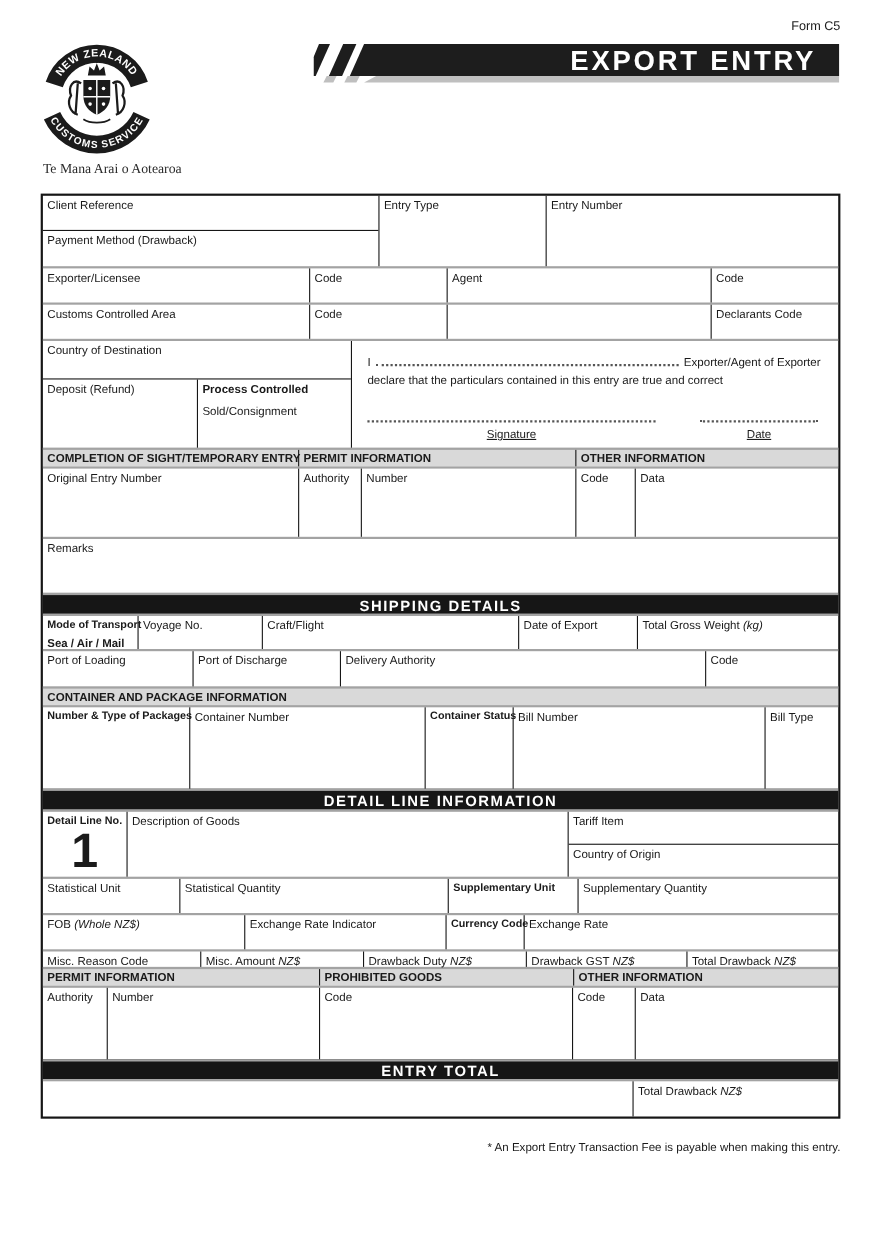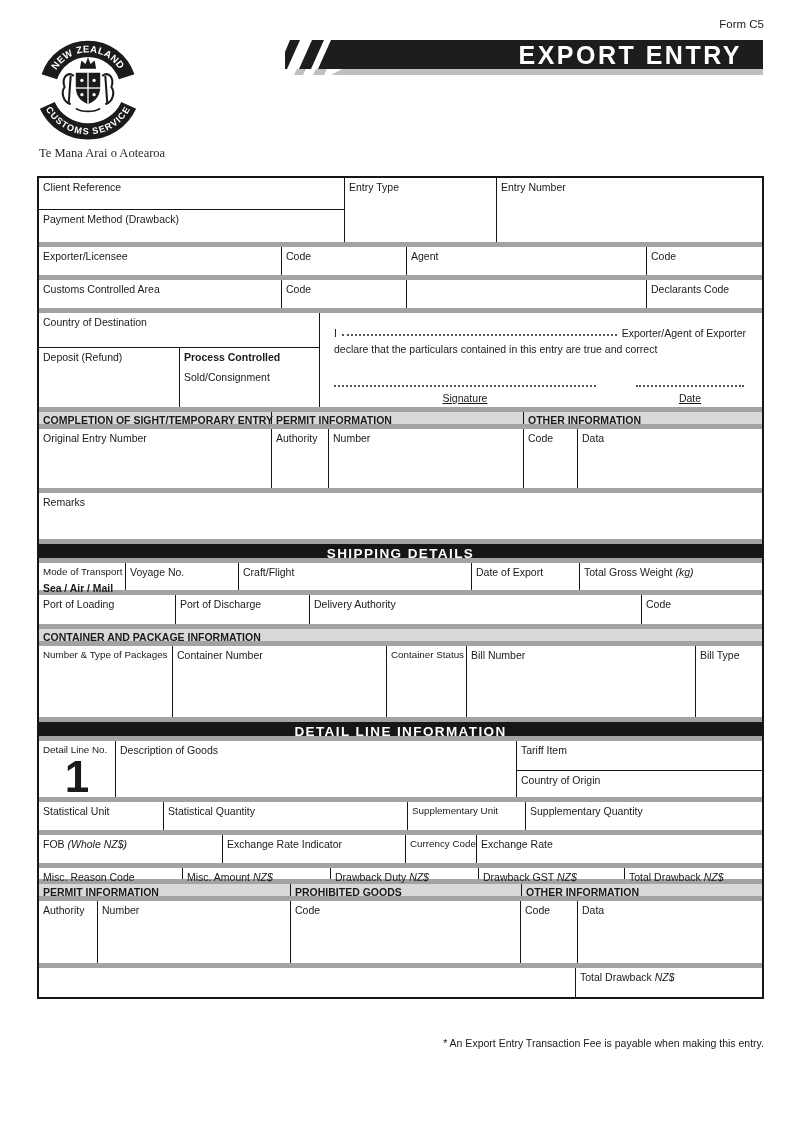--- a/index.html
+++ b/index.html
@@ -6,27 +6,27 @@
   .page{position:relative;width:800px;height:1130px;background:#fff;overflow:hidden;
         font-family:"Liberation Sans",sans-serif;color:#1a1a1a;}
   .form-code{position:absolute;top:18px;right:36px;font-size:11.5px;}
   .crest{position:absolute;left:34px;top:30px;width:108px;height:114px;}
   .motto{position:absolute;left:39px;top:146px;font-family:"Liberation Serif",serif;
          font-size:12.5px;color:#2a2a2a;}
   .banner{position:absolute;left:285px;top:40px;width:478px;height:38px;}
 
   .formtable{position:absolute;left:37px;top:176px;width:727px;border:2px solid #161616;
              box-sizing:border-box;background:#fff;}
-  .row{display:flex;border-top:5px solid #a3a3a3;box-sizing:border-box;}
+  .row{display:flex;border-top:2px solid #a3a3a3;box-sizing:border-box;}
   .row:first-child{border-top:none;}
   .c{border-left:1px solid #161616;box-sizing:border-box;position:relative;min-width:0;}
   .c:first-child{border-left:none;}
   .grow{flex:1 1 auto;}
   .lbl{display:block;font-size:10.5px;line-height:1.25;padding:3px 3px 0 4px;white-space:nowrap;}
-  .sm{font-size:9.8px;}
+  .sm{font-size:9.8px;font-weight:bold;}
   .b{font-weight:bold;}
   .gray{background:#d9d9d9;}
   .gray .lbl{font-weight:bold;padding-top:2px;}
   .bband{background:#161616;color:#fff;font-weight:bold;text-align:center;
          letter-spacing:1.4px;font-size:13.5px;}
   .stack{display:flex;flex-direction:column;}
   .sub{box-sizing:border-box;}
   .sub + .sub{border-top:1px solid #161616;}
   .subrow{display:flex;flex:1 1 auto;}
   .subc{box-sizing:border-box;min-width:0;}
@@ -376,20 +376,23 @@
         <span class="lbl">Code</span>
       </div>
       <div class="c" style="width:57px">
         <span class="lbl">Code</span>
       </div>
       <div class="c grow">
         <span class="lbl">Data</span>
       </div>
     </div>
 
+    <div class="row bband" style="height:18px;line-height:18px">
+      <div class="c grow">ENTRY TOTAL</div>
+    </div>
 
     <div class="row" style="height:34px">
       <div class="c grow"></div>
       <div class="c" style="width:187px">
         <span class="lbl"><span>Total Drawback</span> <em>NZ$</em></span>
       </div>
     </div>
 
   </div>
 

